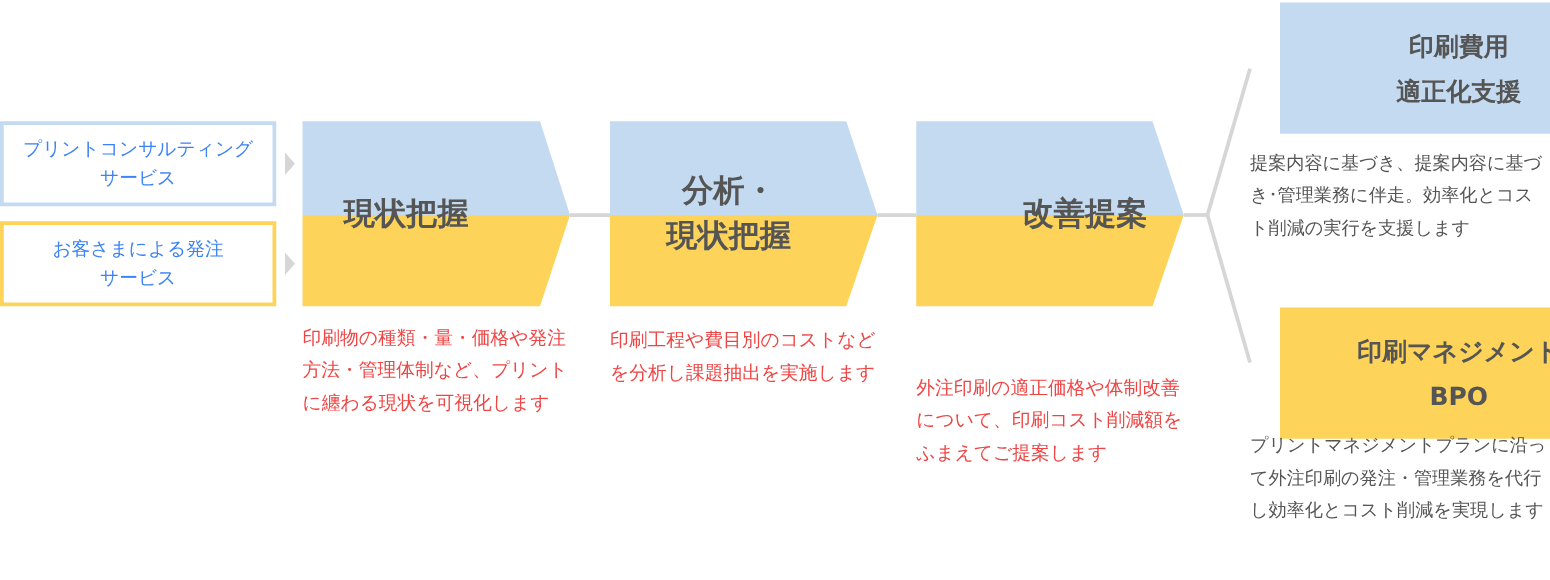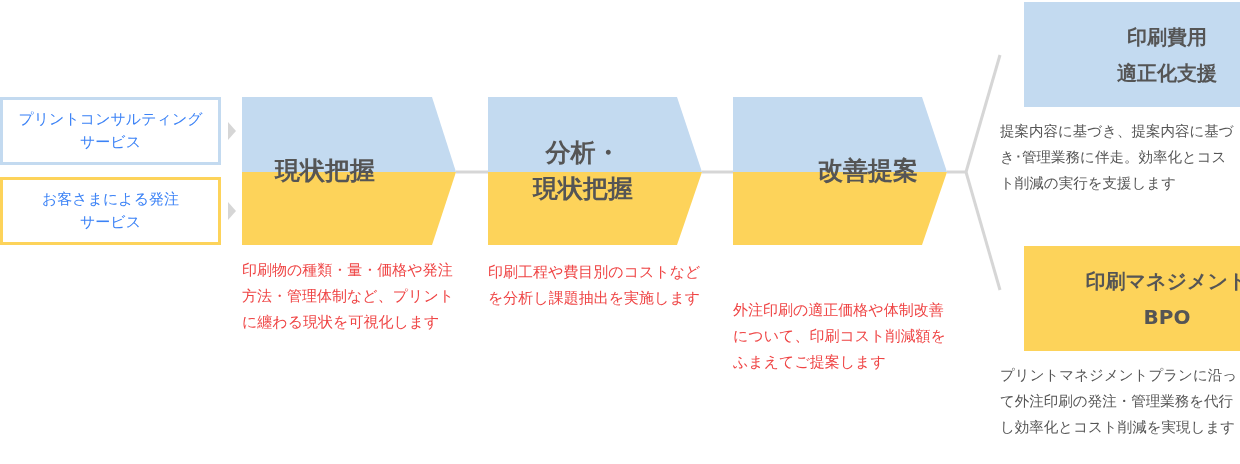--- a/index.html
+++ b/index.html
@@ -88,13 +88,13 @@
 <div class="desc" style="left:242px; top:257px;">印刷物の種類・量・価格や発注方法・管理体制など、プリントに纏わる現状を可視化します</div>
 <div class="desc" style="left:488px; top:259px;">印刷工程や費目別のコストなどを分析し課題抽出を実施します</div>
 <div class="desc" style="left:733px; top:257px;margin-top:40px;">外注印刷の適正価格や体制改善について、印刷コスト削減額をふまえてご提案します</div>
 
 <div class="out-box blue">印刷費用
 適正化支援</div>
 <div class="out-desc" style="top:118px;">提案内容に基づき、提案内容に基づき･管理業務に伴走。効率化とコスト削減の実行を支援します</div>
 
 <div class="out-box yellow">印刷マネジメント
 BPO</div>
-<div class="out-desc" style="top:362px;">プリントマネジメントプランに沿って外注印刷の発注・管理業務を代行し効率化とコスト削減を実現します</div>
+<div class="out-desc" style="top:344px;">プリントマネジメントプランに沿って外注印刷の発注・管理業務を代行し効率化とコスト削減を実現します</div>
 
 </body></html>

